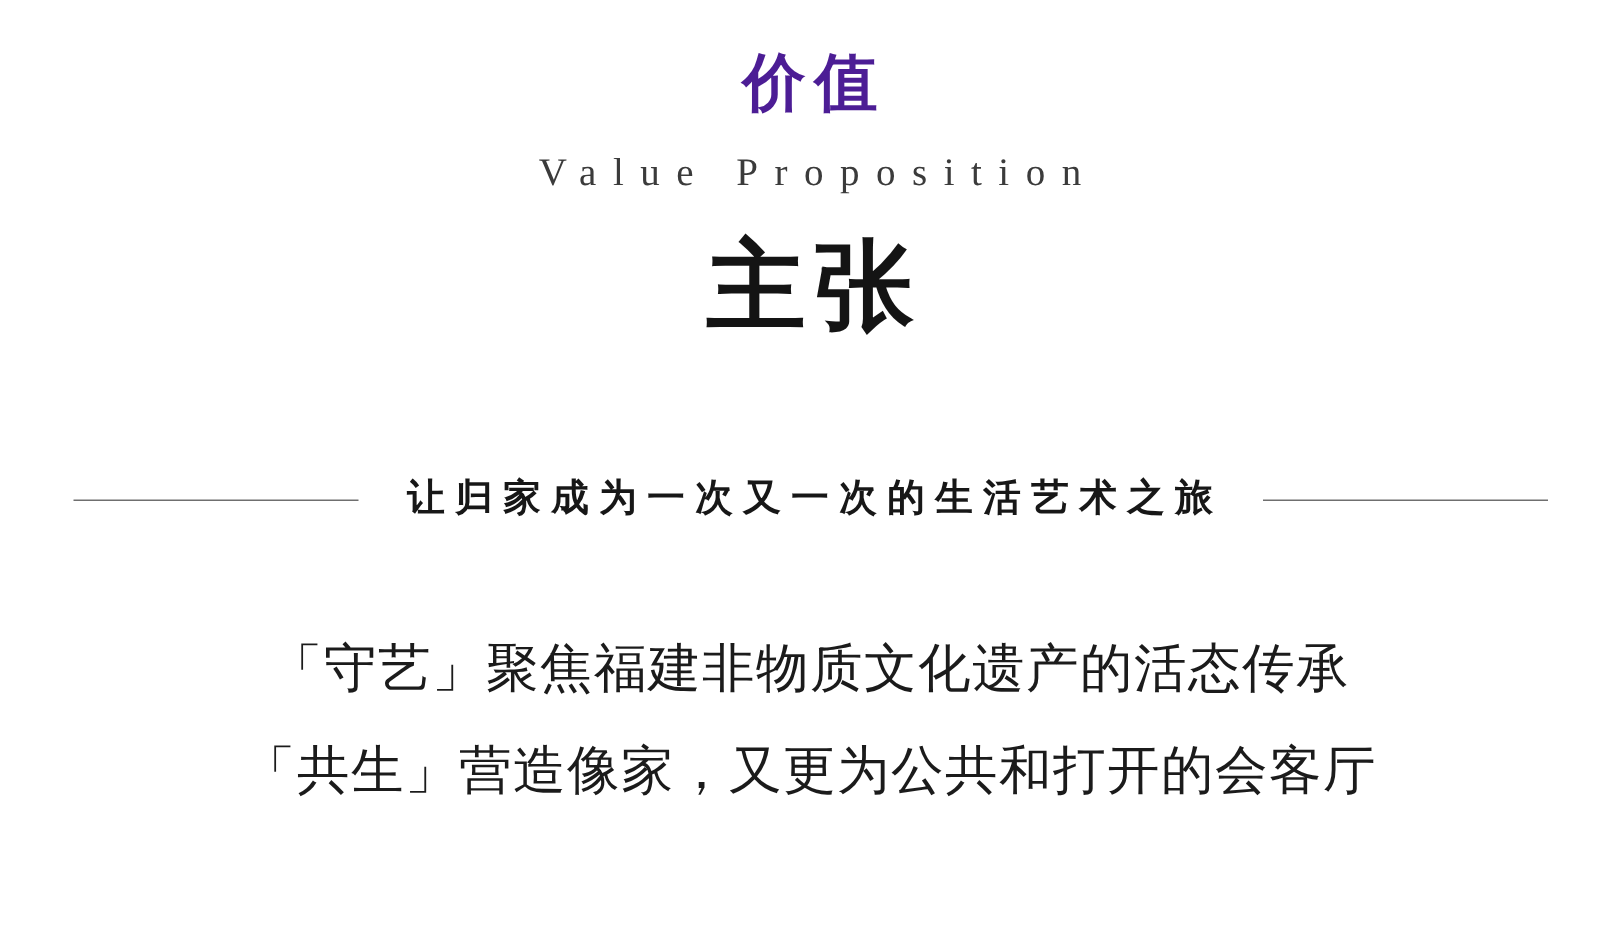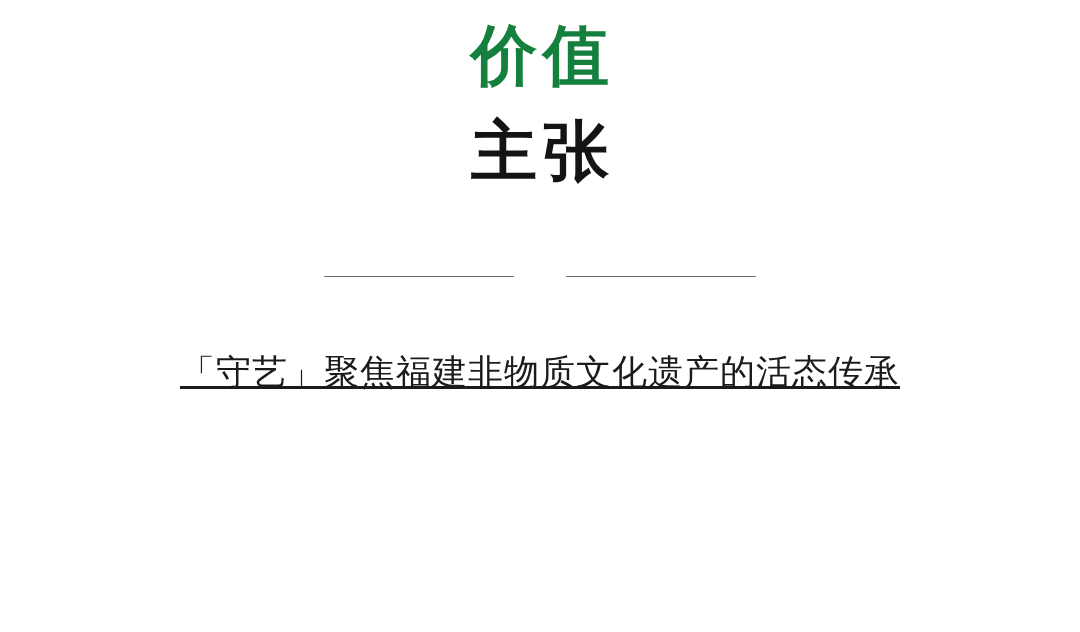--- a/index.html
+++ b/index.html
@@ -24,24 +24,24 @@
 
   
   .title-block {
     text-align: center;
     padding-top: 18px;
   }
 
   .title-cn-top {
     font-family: "Liberation Serif", serif;
     font-weight: 700;
-    font-size: 66px;
+    font-size: 42px;
     line-height: 76px;
     letter-spacing: 6px;
-    color: #15803d;
+    color: #4c1d95;
     text-indent: 6px;
   }
 
   .title-en {
     font-family: "Liberation Serif", serif;
     font-size: 26px;
     line-height: 38px;
     letter-spacing: 11px;
     color: #3b3b3b;
     text-indent: 11px;
@@ -93,35 +93,37 @@
     text-align: center;
   }
 
   .body-line {
     font-family: "Liberation Serif", serif;
     font-size: 35px;
     line-height: 68px;
     letter-spacing: 1px;
     color: #1b1b1b;
     white-space: nowrap;
-    text-decoration: underline;
   }
 </style>
 </head>
 <body>
 
 <div class="page">
 
   <div class="title-block">
     <div class="title-cn-top">价值</div>
+    <div class="title-en">Value Proposition</div>
     <div class="title-cn-bottom">主张</div>
   </div>
 
   <div class="tagline-row">
     <div class="rule rule-left"></div>
+    <div class="tagline">让归家成为一次又一次的生活艺术之旅</div>
     <div class="rule rule-right"></div>
   </div>
 
   <div class="body-lines">
     <div class="body-line">「守艺」聚焦福建非物质文化遗产的活态传承</div>
+    <div class="body-line">「共生」营造像家，又更为公共和打开的会客厅</div>
   </div>
 
 </div>
 
 </body></html>

